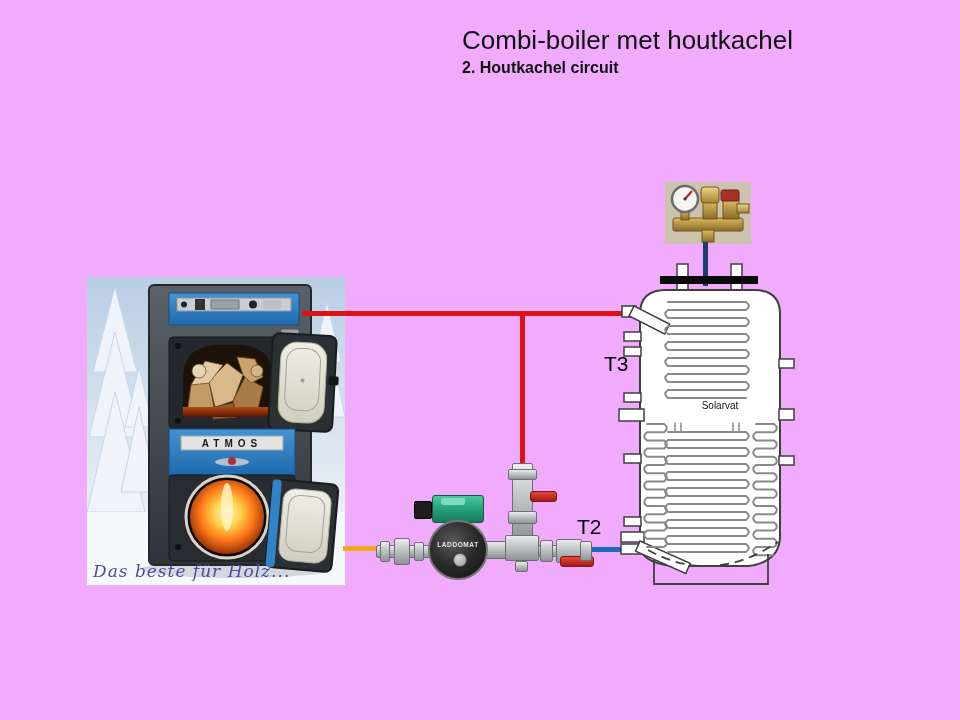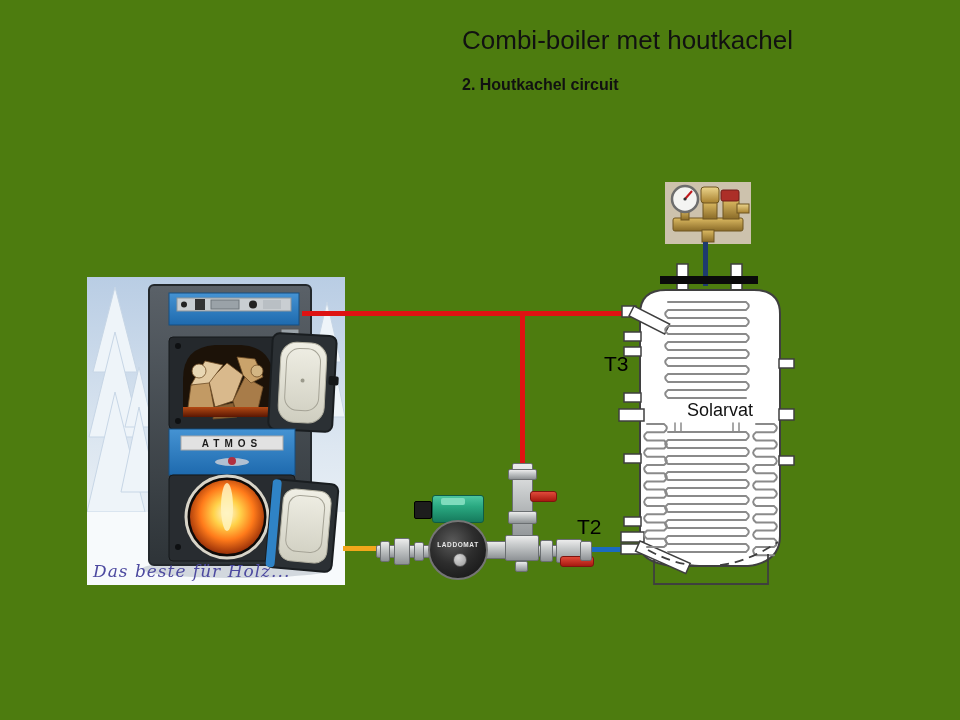--- a/index.html
+++ b/index.html
@@ -1,30 +1,30 @@
 <!DOCTYPE html>
 <html><head>
 <meta charset="utf-8">
 <style>
   html,body{margin:0;padding:0;background:#888;}
   *{box-sizing:border-box;}
   .slide{
-    position:relative;width:960px;height:720px;background:#4d7c0f;
+    position:relative;width:960px;height:720px;background:#f0abfc;
     font-family:"Liberation Sans", sans-serif;overflow:hidden;margin:0 auto;
   }
   .abs{position:absolute;}
   
   .title-block{position:absolute;left:462px;top:26px;color:#111;}
   .title-main{font-size:26px;font-weight:400;line-height:1.15;letter-spacing:0;}
-  .title-sub{font-size:16px;font-weight:700;margin-top:20px;}
+  .title-sub{font-size:16px;font-weight:700;margin-top:3px;}
   
   .pipe{position:absolute;}
   
   .sensor-label{position:absolute;font-size:21px;color:#000;margin-top:11px;}
-  .tank-label{position:absolute;left:672px;top:400px;width:96px;text-align:center;font-size:18px;color:#111;}
+  .tank-label{position:absolute;left:672px;top:400px;width:96px;text-align:center;font-size:10px;color:#111;}
   
   .lad{position:absolute;left:372px;top:455px;width:220px;height:125px;}
   .metal{background:linear-gradient(180deg,#ececec 0%,#c9cccd 35%,#8f9396 100%);border:1px solid #6b6f72;border-radius:2px;}
   .redhandle{background:linear-gradient(180deg,#e04a3a,#a81910);border:1px solid #7e140f;border-radius:3px;}
   .pump-circle{
     position:absolute;left:56px;top:65px;width:60px;height:60px;border-radius:50%;
     background:radial-gradient(circle at 40% 35%, #5a5a5a 0%, #2d2d2d 45%, #101010 100%);
     border:2px solid #757575;
   }
   .pump-label{position:absolute;left:0;top:19px;width:100%;text-align:center;

